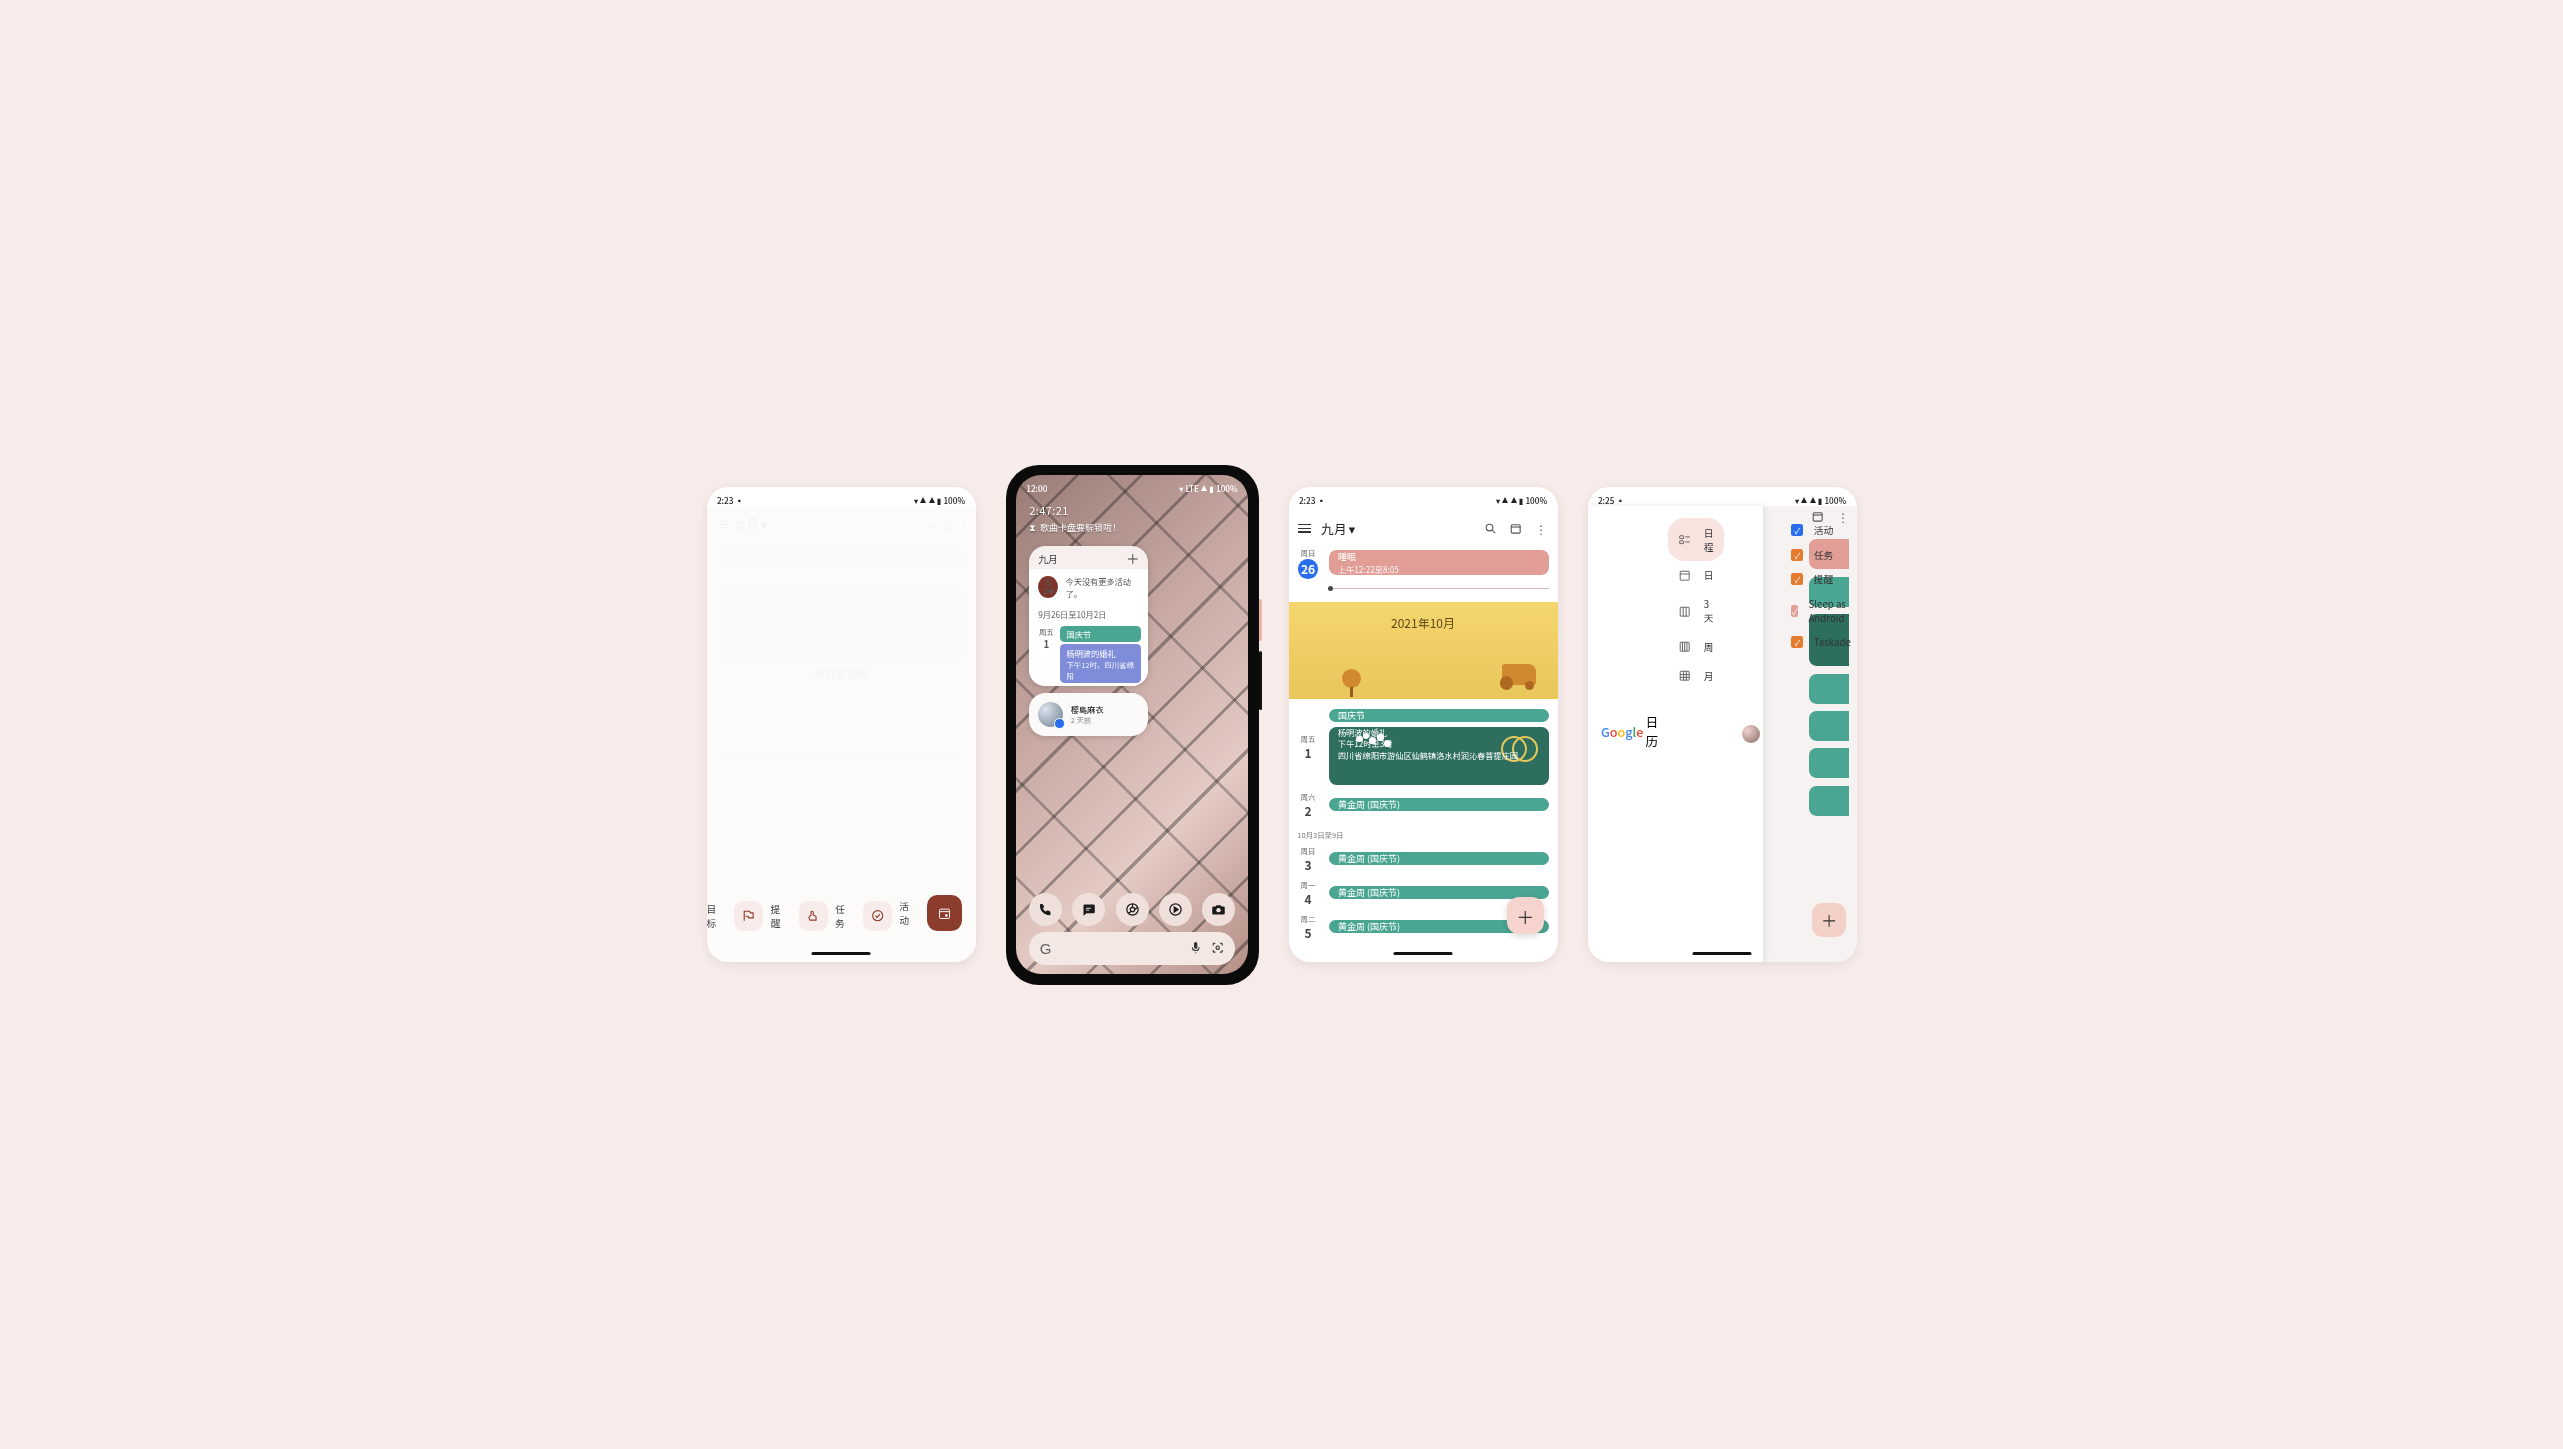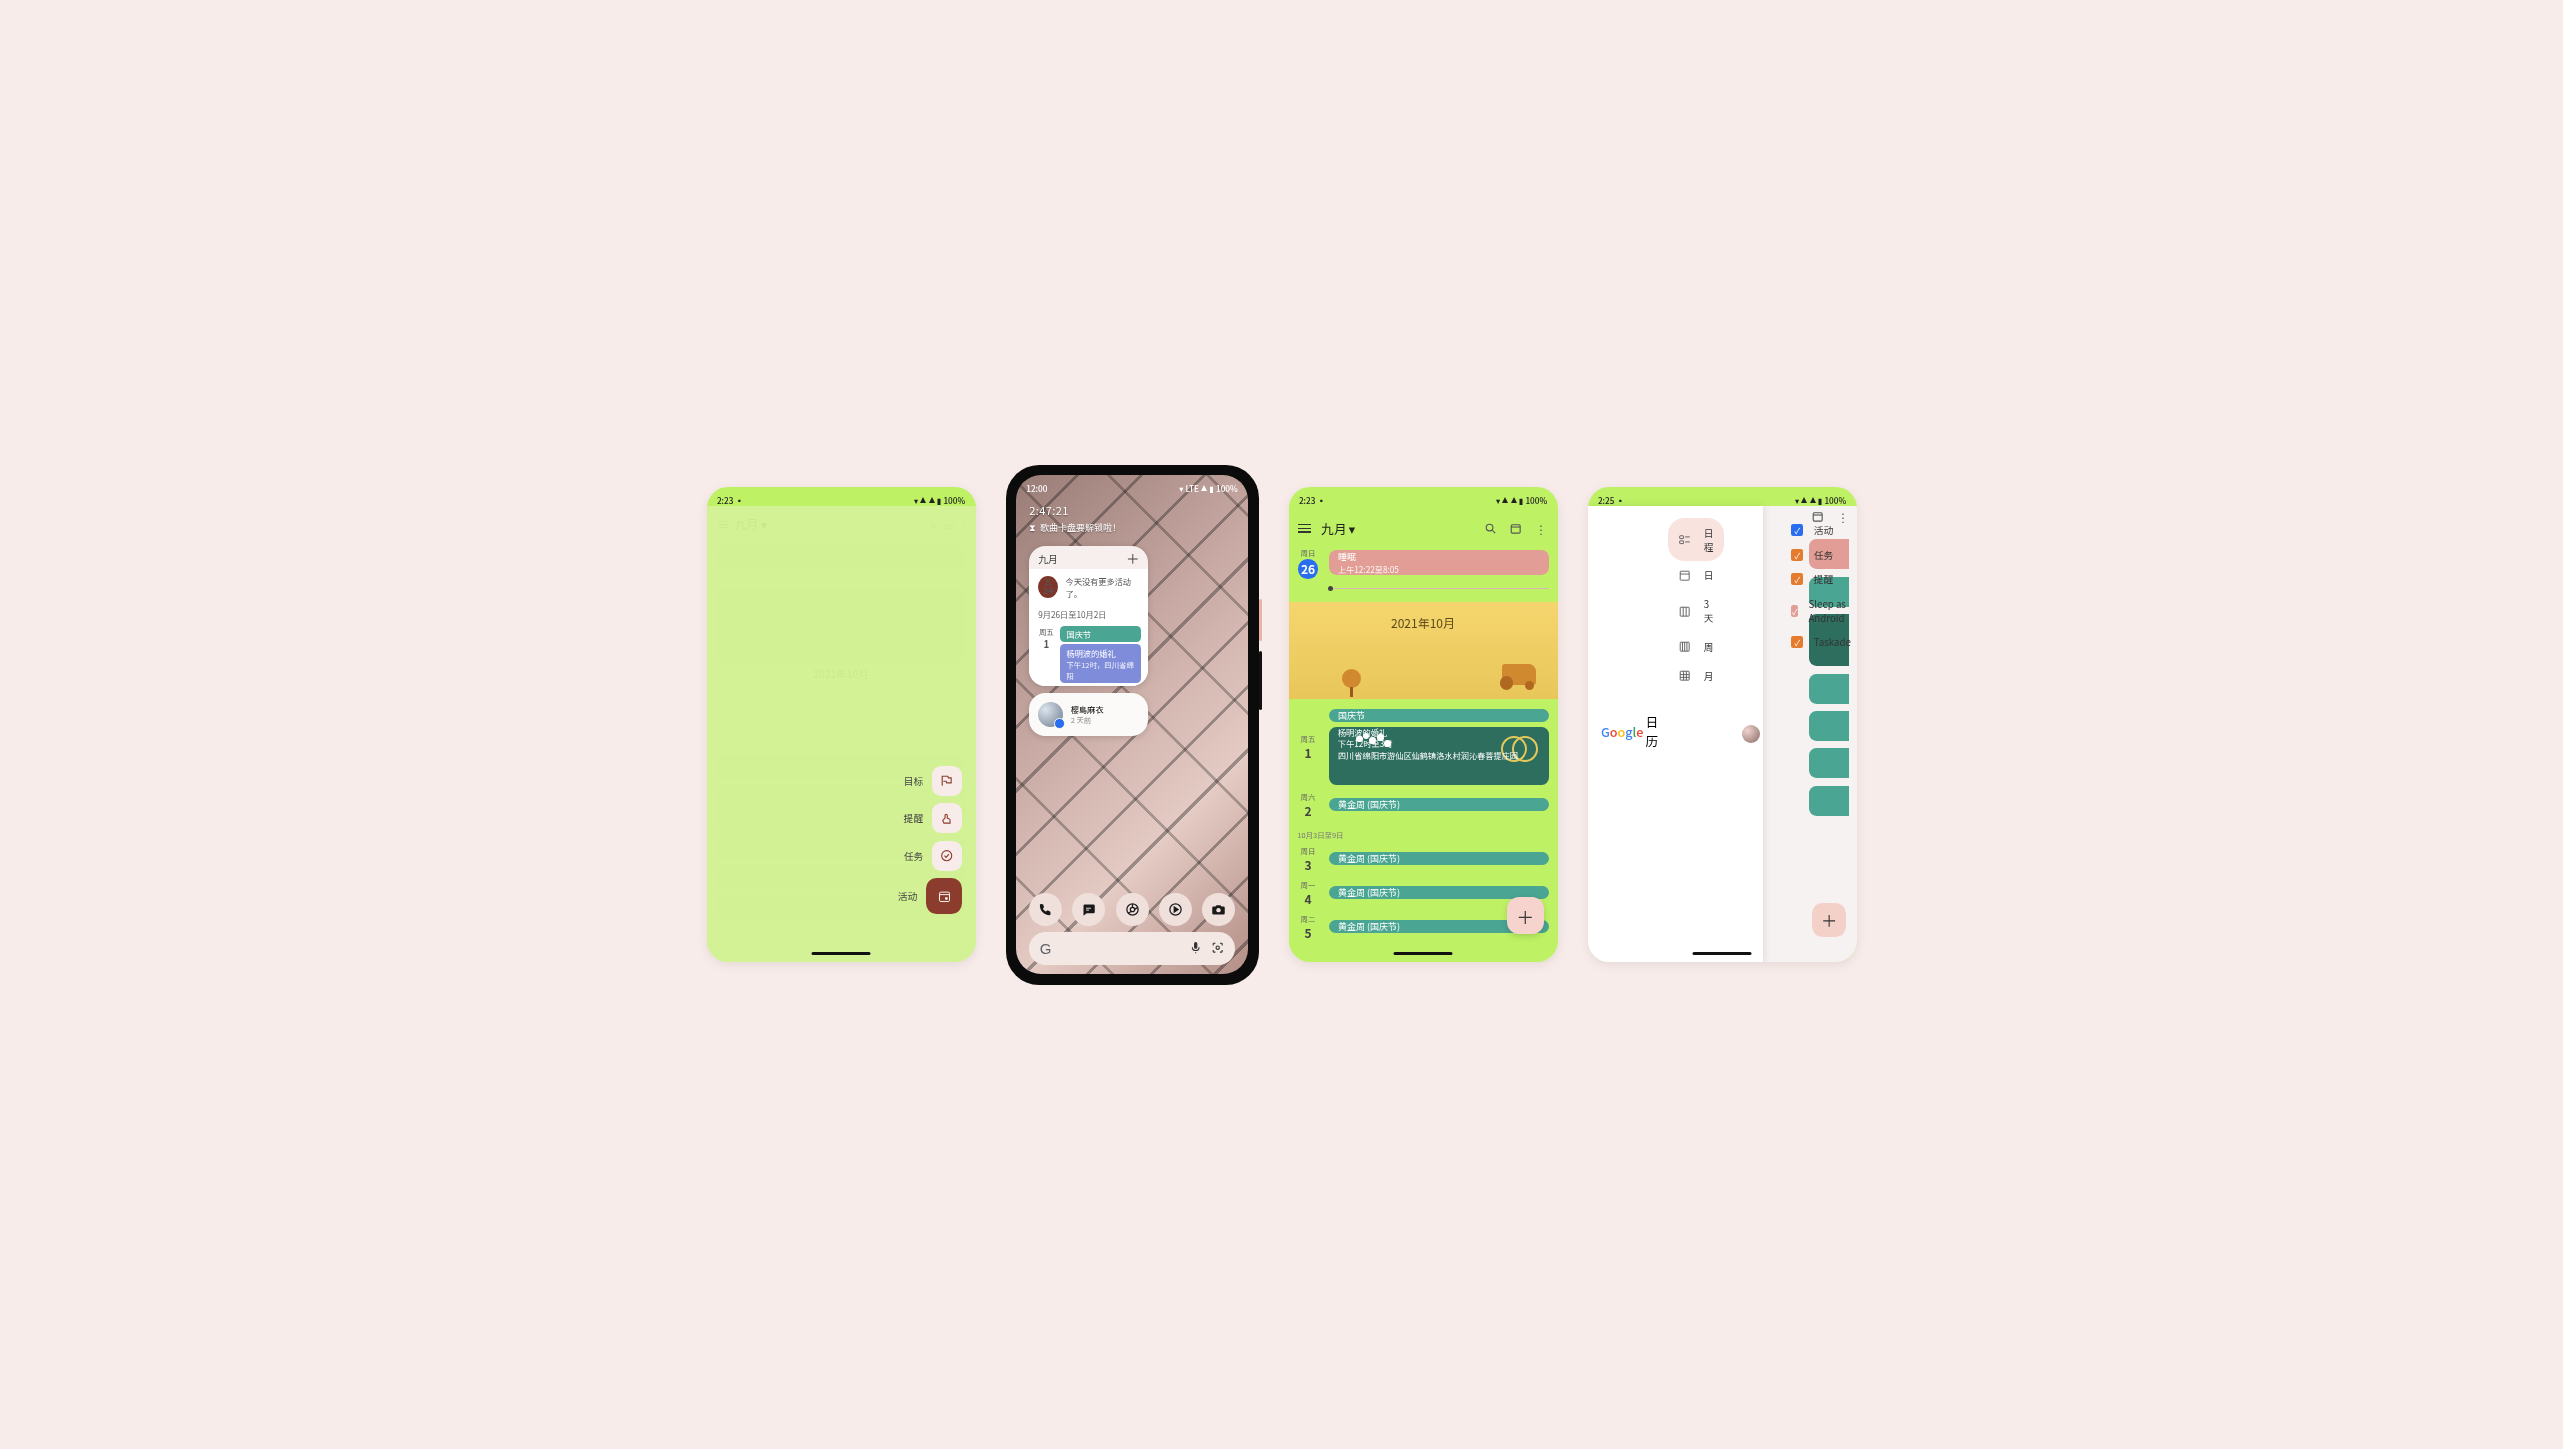--- a/index.html
+++ b/index.html
@@ -1,33 +1,33 @@
 <!DOCTYPE html>
 <html style="font-size:12px"><head>
 <meta charset="utf-8">
 <style>
   * { box-sizing: border-box; margin: 0; padding: 0; }
   body { background: #f7ece9; font-family: -apple-system, "Noto Sans SC", sans-serif; display: flex;
     align-items: center; justify-content: center; gap: 30px; height: 100vh; overflow: hidden; }
 
-  .phone { width: 269px; height: 475px; background: #bef264; border-radius: 21px; overflow: hidden; position: relative;
+  .phone { width: 269px; height: 475px; background: #ffffff; border-radius: 21px; overflow: hidden; position: relative;
     box-shadow: 0 3px 10.4px rgba(0,0,0,.08); flex-shrink: 0; }
 
   .status-bar { display: flex; align-items: center; justify-content: space-between; padding: 7.4px 10.4px 4.5px;
     font-size: 8.2px; font-weight: 500; color: #222; }
   .status-icons { display: flex; align-items: center; gap: 2.2px; }
   .sig { width: 0; height: 0; border-left: 3.7px solid transparent; border-right: 3.7px solid transparent;
     border-bottom: 6.7px solid #222; display:inline-block; }
 
   
   .scr1 .faded-bg { position: absolute; inset: 19.3px 0 0 0; background: #fbf4f3; filter: blur(0.2px); opacity: .35; }
   .h-row { display:flex; align-items:center; justify-content:space-between; padding: 0 10.4px; height: 34px; }
   .ghost { color: #888; opacity: .25; }
   .ghost-block { background:#f0e6e4; border-radius:6px; margin:4.5px 10.4px; height:25px; opacity:.25; }
-  .speed-dial { position:absolute; right:13.4px; bottom:48px; display:flex; flex-direction:column; gap:7.4px; align-items:flex-end;text-align:right; }
+  .speed-dial { position:absolute; right:13.4px; bottom:31px; display:flex; gap:7.4px; align-items:flex-end; }
   .sd-row { display:flex; align-items:center; gap:9px; }
   .sd-label { font-size:9.7px; color:#444; }
   .sd-btn { width:30px; height:30px; border-radius:9px; background:#f7ece9; display:flex; align-items:center; justify-content:center; color:#8c3c2c; }
   .sd-btn.primary { width:36px; height:36px; background:#8c3c2c; color:#fff; border-radius:10.4px; }
   .nav-handle { position:absolute; bottom:7.4px; left:50%; width:59px; height:2.2px; background:#111; border-radius:1.5px; transform:translateX(-50%); }
 
   
   .device { width: 253px; height: 520px; background: #0b0b0b; border-radius: 33px; padding: 10.4px; position: relative; flex-shrink: 0; }
   .device .screen { width:100%; height:100%; border-radius:25px; overflow:hidden; position:relative;
     background: linear-gradient(135deg,#9a7c76 0%,#c9aaa4 40%,#e4cbc4 70%,#b38e86 100%); }

